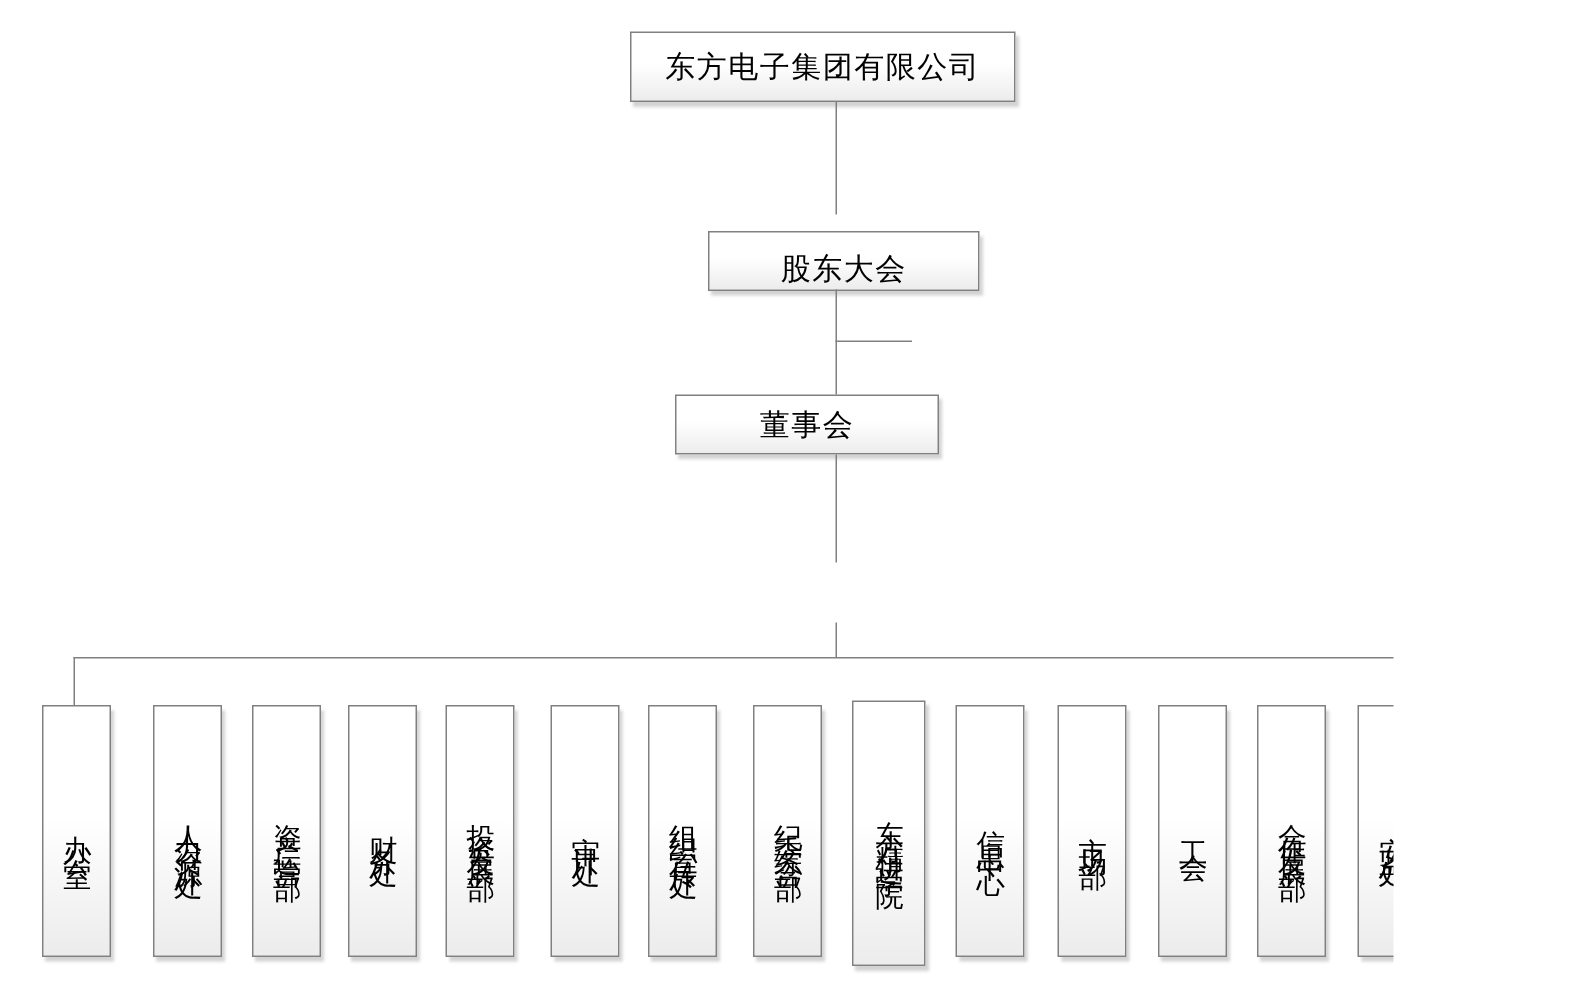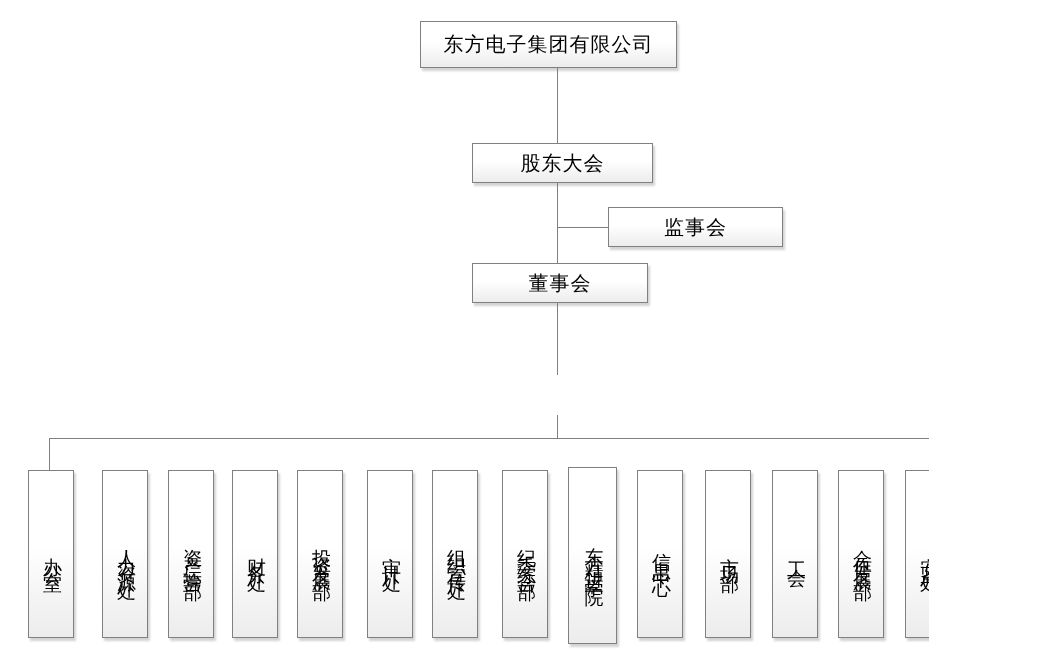--- a/index.html
+++ b/index.html
@@ -1,21 +1,21 @@
 <!DOCTYPE html>
 <html><head>
 <meta charset="utf-8">
 <style>
   html, body { margin: 0; padding: 0; background: #ffffff; }
   .canvas {
     position: relative;
     width: 929px;
     height: 665px;
     background: #ffffff;
-    font-family: Liberation Mono, monospace;
+    font-family: Liberation Serif, serif;
     overflow: hidden;
   }
   .node {
     position: absolute;
     box-sizing: border-box;
     border: 1px solid #808080;
     background: linear-gradient(to bottom, #ffffff 45%, #ececec 100%);
     box-shadow: 2px 3px 2px rgba(128,128,128,0.35);
     display: flex;
     align-items: center;
@@ -50,29 +50,26 @@
   <div class="line" style="left:557px; top:303px; width:1px; height:72px;"></div>
   <div class="line" style="left:557px; top:415px; width:1px; height:23px;"></div>
   <div class="line" style="left:49px; top:438px; width:944px; height:1px;"></div>
   <div class="line" style="left:49px; top:438px; width:1px; height:32px;"></div>
   <div class="line" style="left:992px; top:438px; width:1px; height:32px;"></div>
 
   <div class="node node-h" style="left:420px; top:21px; width:257px; height:47px;">
     <span>东方电子集团有限公司</span>
   </div>
 
-  <div class="node node-h" style="left:472px; top:143px; width:181px; height:40px;">
+  <div class="node node-h" style="left:472px; top:154px; width:181px; height:40px;align-items:flex-end;">
     <span>股东大会</span>
   </div>
 
-  <div class="node node-h" style="left:608px; top:207px; width:175px; height:40px;">
-    <span>监事会</span>
-  </div>
 
-  <div class="node node-h" style="left:472px; top:263px; width:176px; height:40px;">
+  <div class="node node-h" style="left:450px; top:263px; width:176px; height:40px;">
     <span>董事会</span>
   </div>
 
 
   <div class="node" style="left:28px; top:470px; width:46px; height:168px;">
     <span class="vtext">办公室</span>
   </div>
   <div class="node" style="left:102px; top:470px; width:46px; height:168px;">
     <span class="vtext">人力资源处</span>
   </div>

